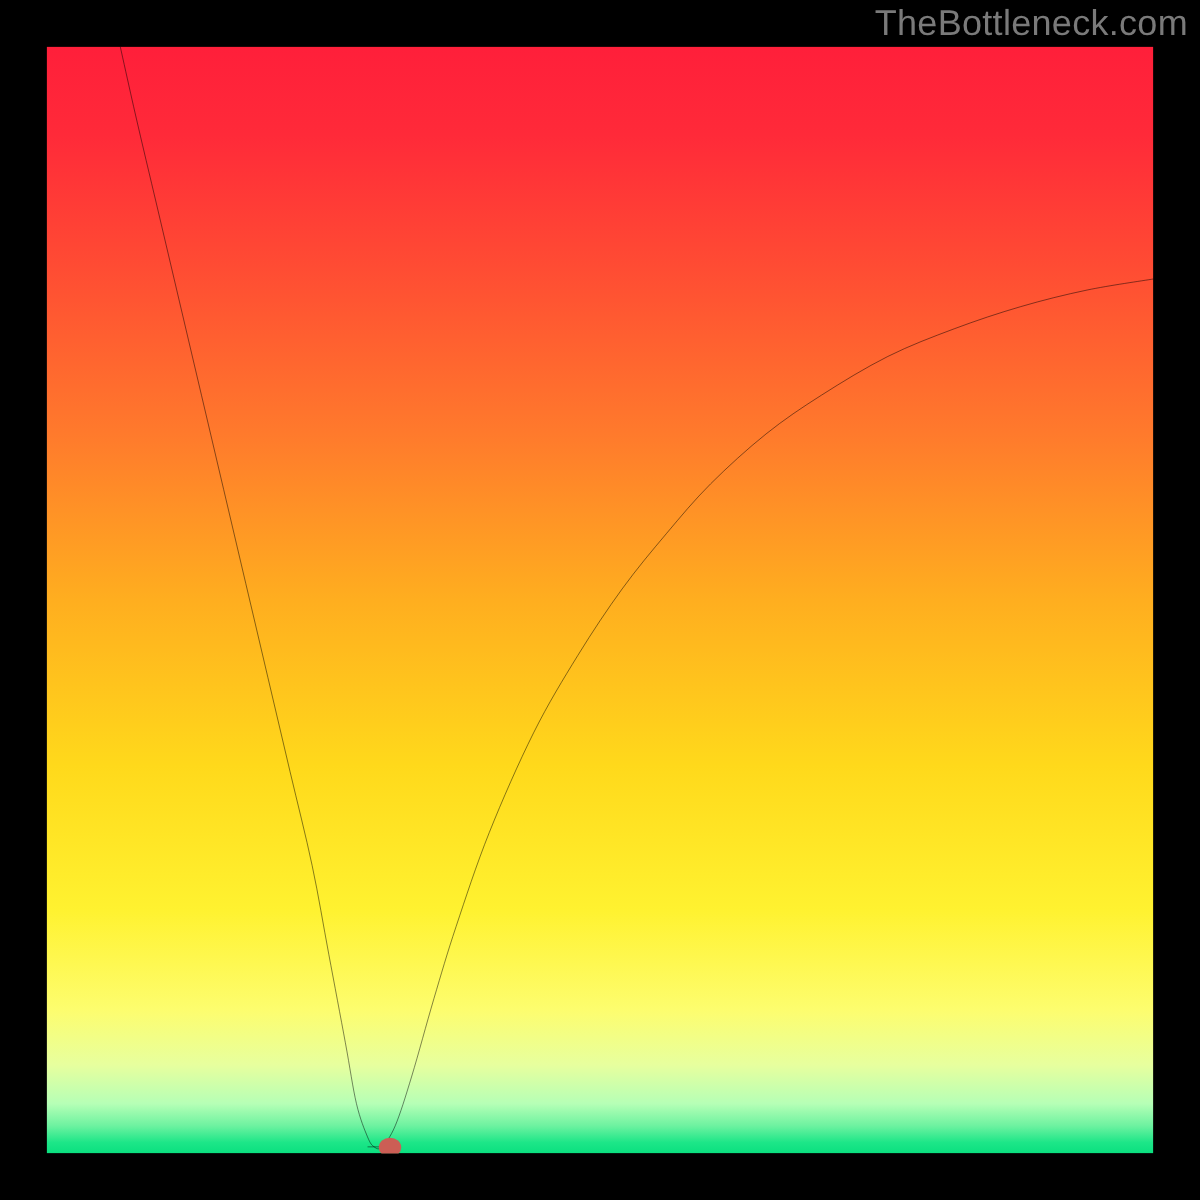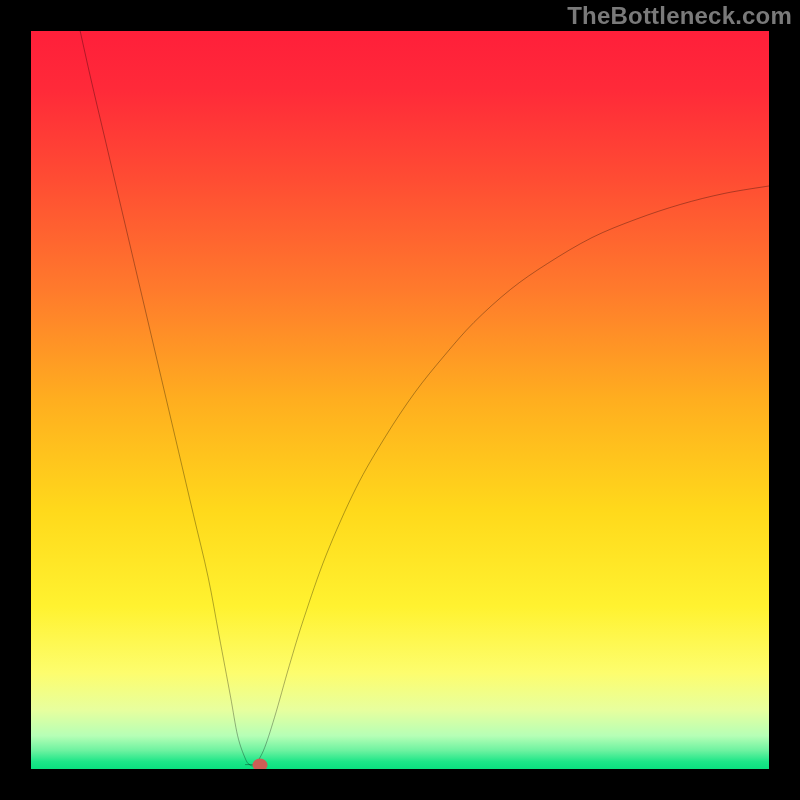--- a/index.html
+++ b/index.html
@@ -15,21 +15,21 @@
     width: 800px;
     height: 800px;
     background: #000;
   }
   .watermark {
     position: absolute;
     top: 2px;
     right: 8px;
     font-family: Arial, Helvetica, sans-serif;
     font-size: 24px;
-    font-weight: 700;
+    font-weight: 400;
     color: #7a7a7a;
     letter-spacing: 0.2px;
     z-index: 4;
   }
   .plot-area {
     position: absolute;
     left: 31px;
     top: 31px;
     width: 738px;
     height: 738px;

